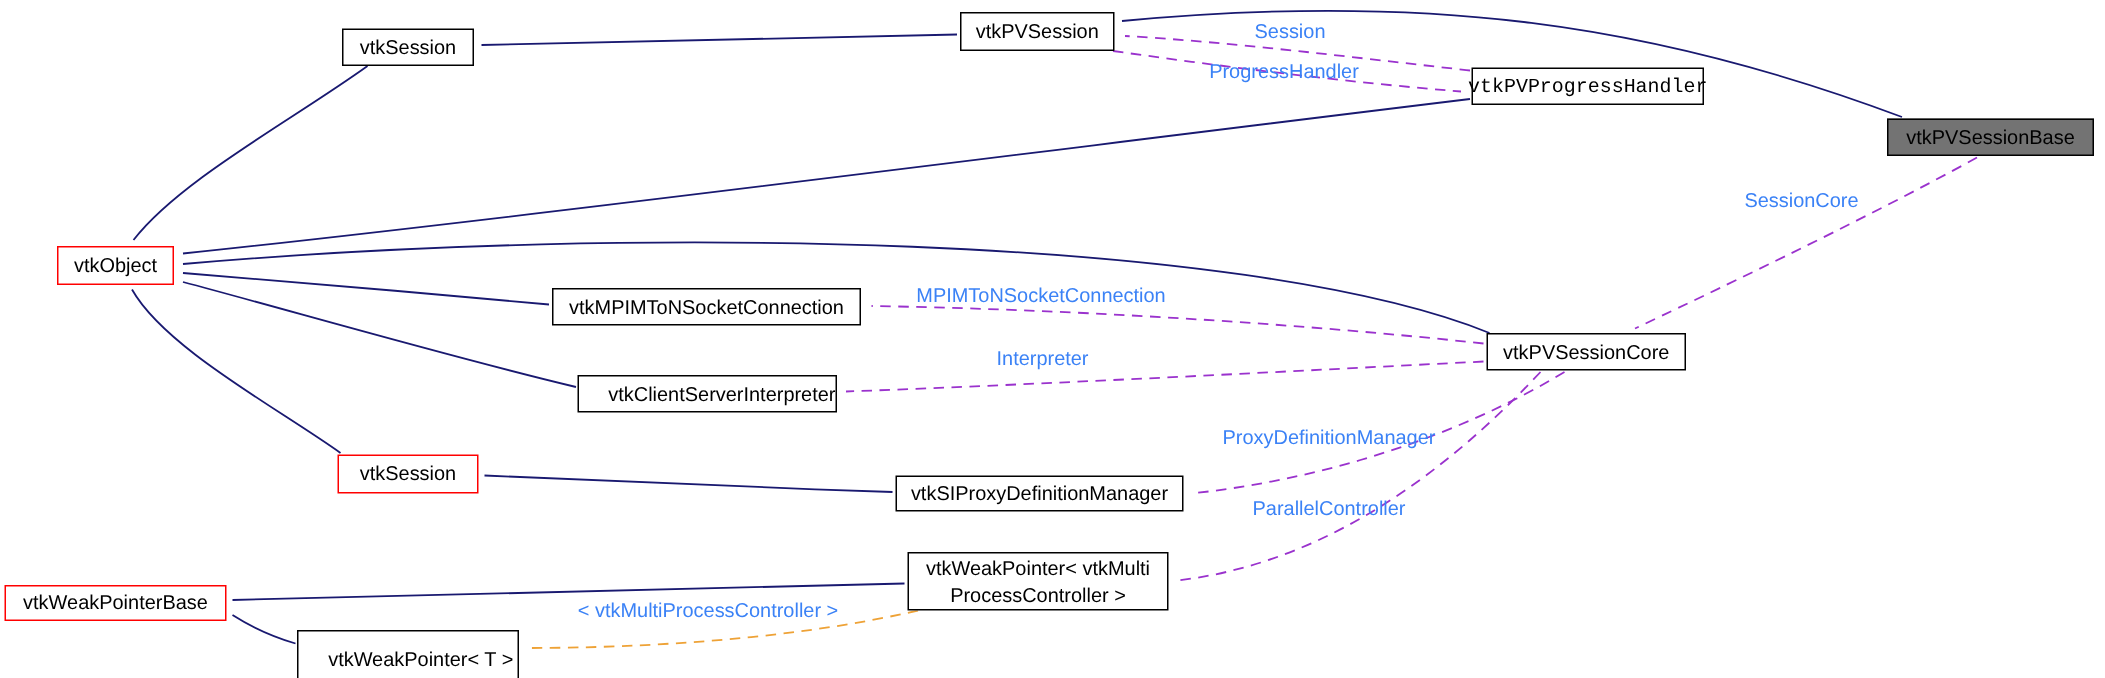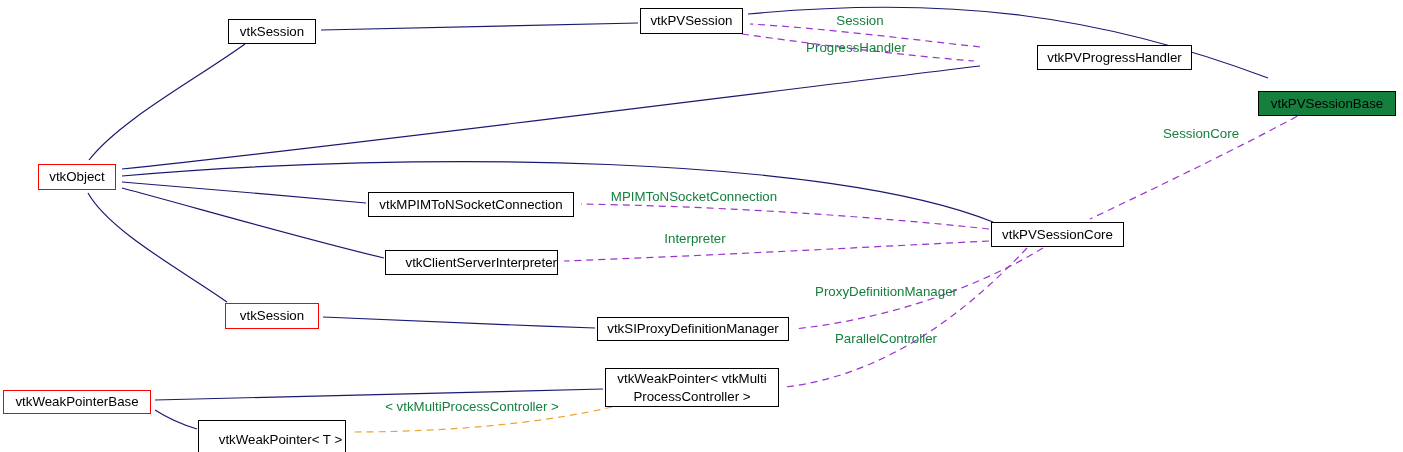--- a/index.html
+++ b/index.html
@@ -25,26 +25,26 @@
     font-size: 13.3px;
     line-height: 1.3;
     display: flex;
     flex-direction: column;
     align-items: center;
     justify-content: center;
     white-space: nowrap;
     cursor: pointer;
   }
   .node.red  { border-color: #ff0000; }
-  .node.gray { background: #15803d; cursor: default; margin-top: 12px; }
+  .node.gray { background: #737373; cursor: default; }
   .edge-label {
     position: absolute;
     transform: translateX(-50%);
     font-size: 13.3px;
-    color: #15803d;
+    color: #3b82f6;
     white-space: nowrap;
   }
 </style>
 </head>
 <body>
 
 <div class="canvas">
 
   <svg class="edges" width="1403" height="452" viewBox="0 0 1403 452">
     <defs>
@@ -83,21 +83,21 @@
   </svg>
 
   <div class="node" style="left:228px; top:19px; width:88px; height:25px;">
     <span>vtkSession</span>
   </div>
 
   <div class="node" style="left:640px; top:8px; width:103px; height:26px;">
     <span>vtkPVSession</span>
   </div>
 
-  <div class="node" style="left:1037px; top:45px; width:155px; height:25px;">
+  <div class="node" style="left:981px; top:45px; width:155px; height:25px;font-family:Liberation Mono, monospace;">
     <span>vtkPVProgressHandler</span>
   </div>
 
   <div class="node gray" style="left:1258px; top:79px; width:138px; height:25px;">
     <span>vtkPVSessionBase</span>
   </div>
 
   <div class="node red" style="left:38px; top:164px; width:78px; height:26px;">
     <span>vtkObject</span>
   </div>

